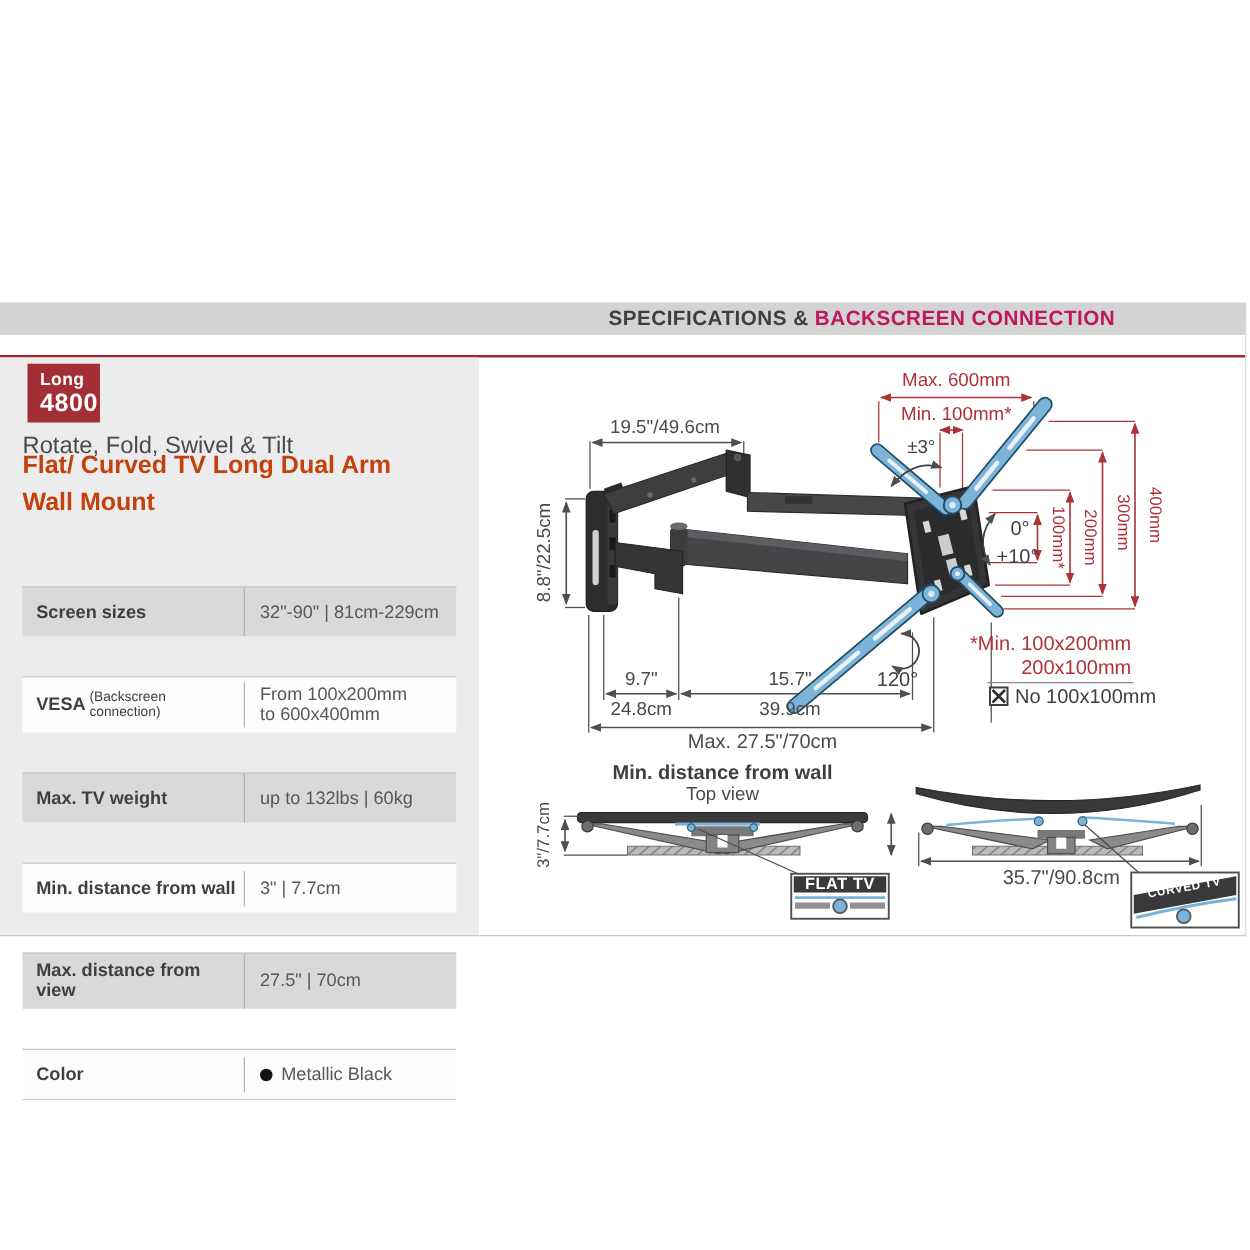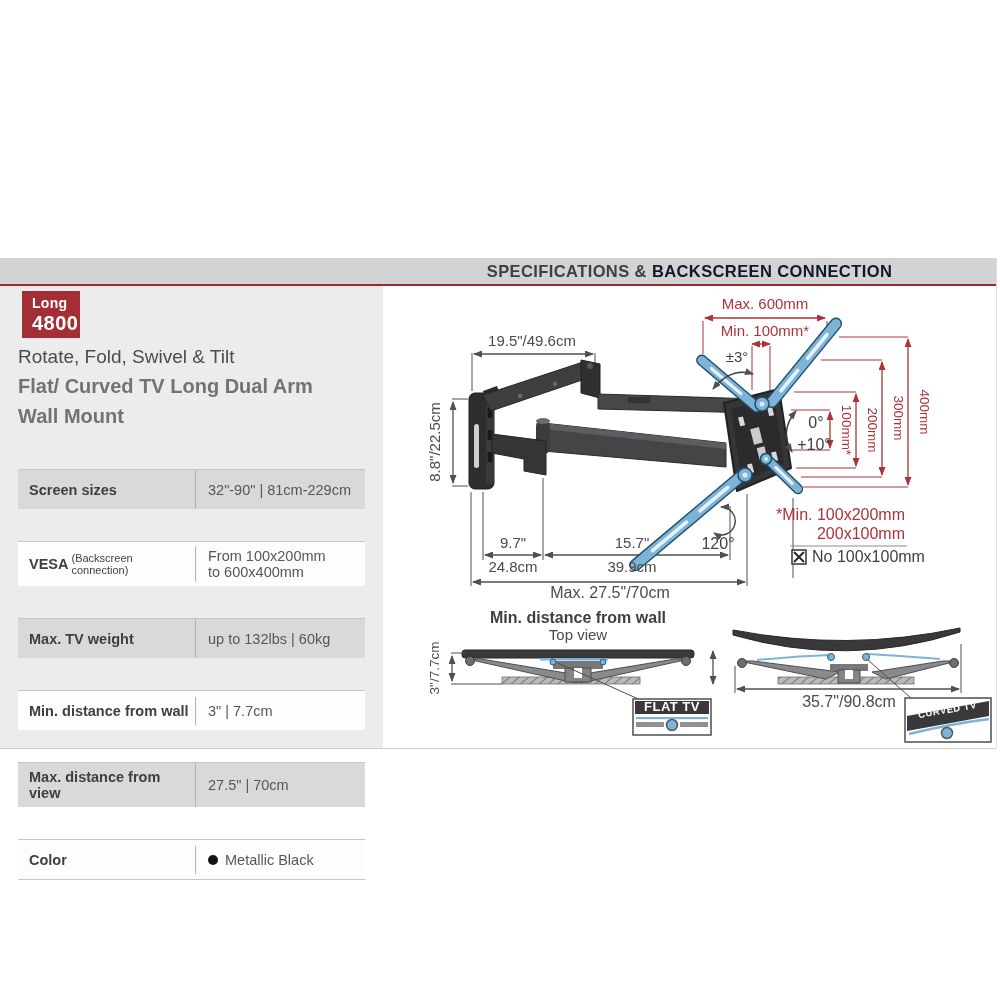--- a/index.html
+++ b/index.html
@@ -1,32 +1,32 @@
 <!DOCTYPE html>
 <html><head>
 <meta charset="utf-8">
 <style>
   html,body{margin:0;padding:0;background:#fff;}
   .page{position:relative;width:1000px;height:1000px;background:#fff;overflow:hidden;
         font-family:"Liberation Sans",sans-serif;}
-  .band{position:absolute;left:0;top:258px;width:997px;height:26px;background:#d3d3d4;}
+  .band{position:absolute;left:0;top:242px;width:997px;height:26px;background:#d3d3d4;}
   .band-text{position:absolute;left:383px;top:0;width:613px;height:26px;display:flex;
              align-items:center;justify-content:center;font-weight:bold;font-size:16.5px;
              letter-spacing:.4px;color:#3e3f41;white-space:pre;}
-  .band-red{color:#0f172a;}
+  .band-red{color:#be185d;}
   .rule{position:absolute;left:0;top:284px;width:997px;height:2px;background:#9f2830;}
   .bottom-rule{position:absolute;left:0;top:748px;width:997px;height:1px;background:#cbcbcb;}
   .right-rule{position:absolute;left:996px;top:258px;width:1px;height:491px;background:#dedede;}
   .panel{position:absolute;left:0;top:286px;width:383px;height:462px;background:#ececec;}
   .badge{position:absolute;left:22px;top:5px;width:58px;height:47px;background:#a42e36;
          color:#fff;box-sizing:border-box;padding:4px 0 0 10px;}
   .badge .m{font-size:14px;font-weight:bold;letter-spacing:.3px;line-height:17px;}
   .badge .n{font-size:20px;font-weight:bold;letter-spacing:.5px;line-height:22px;}
   .subtitle{position:absolute;left:18px;top:60px;font-size:19px;color:#4a4b4d;}
-  .title{position:absolute;left:18px;top:85px;font-size:20px;font-weight:bold;color:#737373;
+  .title{position:absolute;left:18px;top:71px;font-size:20px;font-weight:bold;color:#c2410c;
          line-height:30px;}
   .spec{position:absolute;left:18px;top:151px;width:347px;border-bottom:1px solid #c6c6c6;}
   .row{display:flex;align-items:stretch;border-top:1px solid #c6c6c6;min-height:39px;margin-top:32px;}
   .row.g{background:#d9d9d9;}
   .row.w{background:#fdfdfd;align-items:center;}
   .cell-l{width:178px;box-sizing:border-box;padding:6px 4px 6px 11px;font-size:14.5px;
           font-weight:bold;color:#3e3f41;border-right:1px solid #b2b2b2;display:flex;
           align-items:center;}
   .cell-l .note{font-weight:normal;font-size:11px;color:#3e3f41;margin-left:3px;}
   .cell-v{flex:1;box-sizing:border-box;padding:6px 2px 6px 12px;font-size:14.5px;color:#565759;

